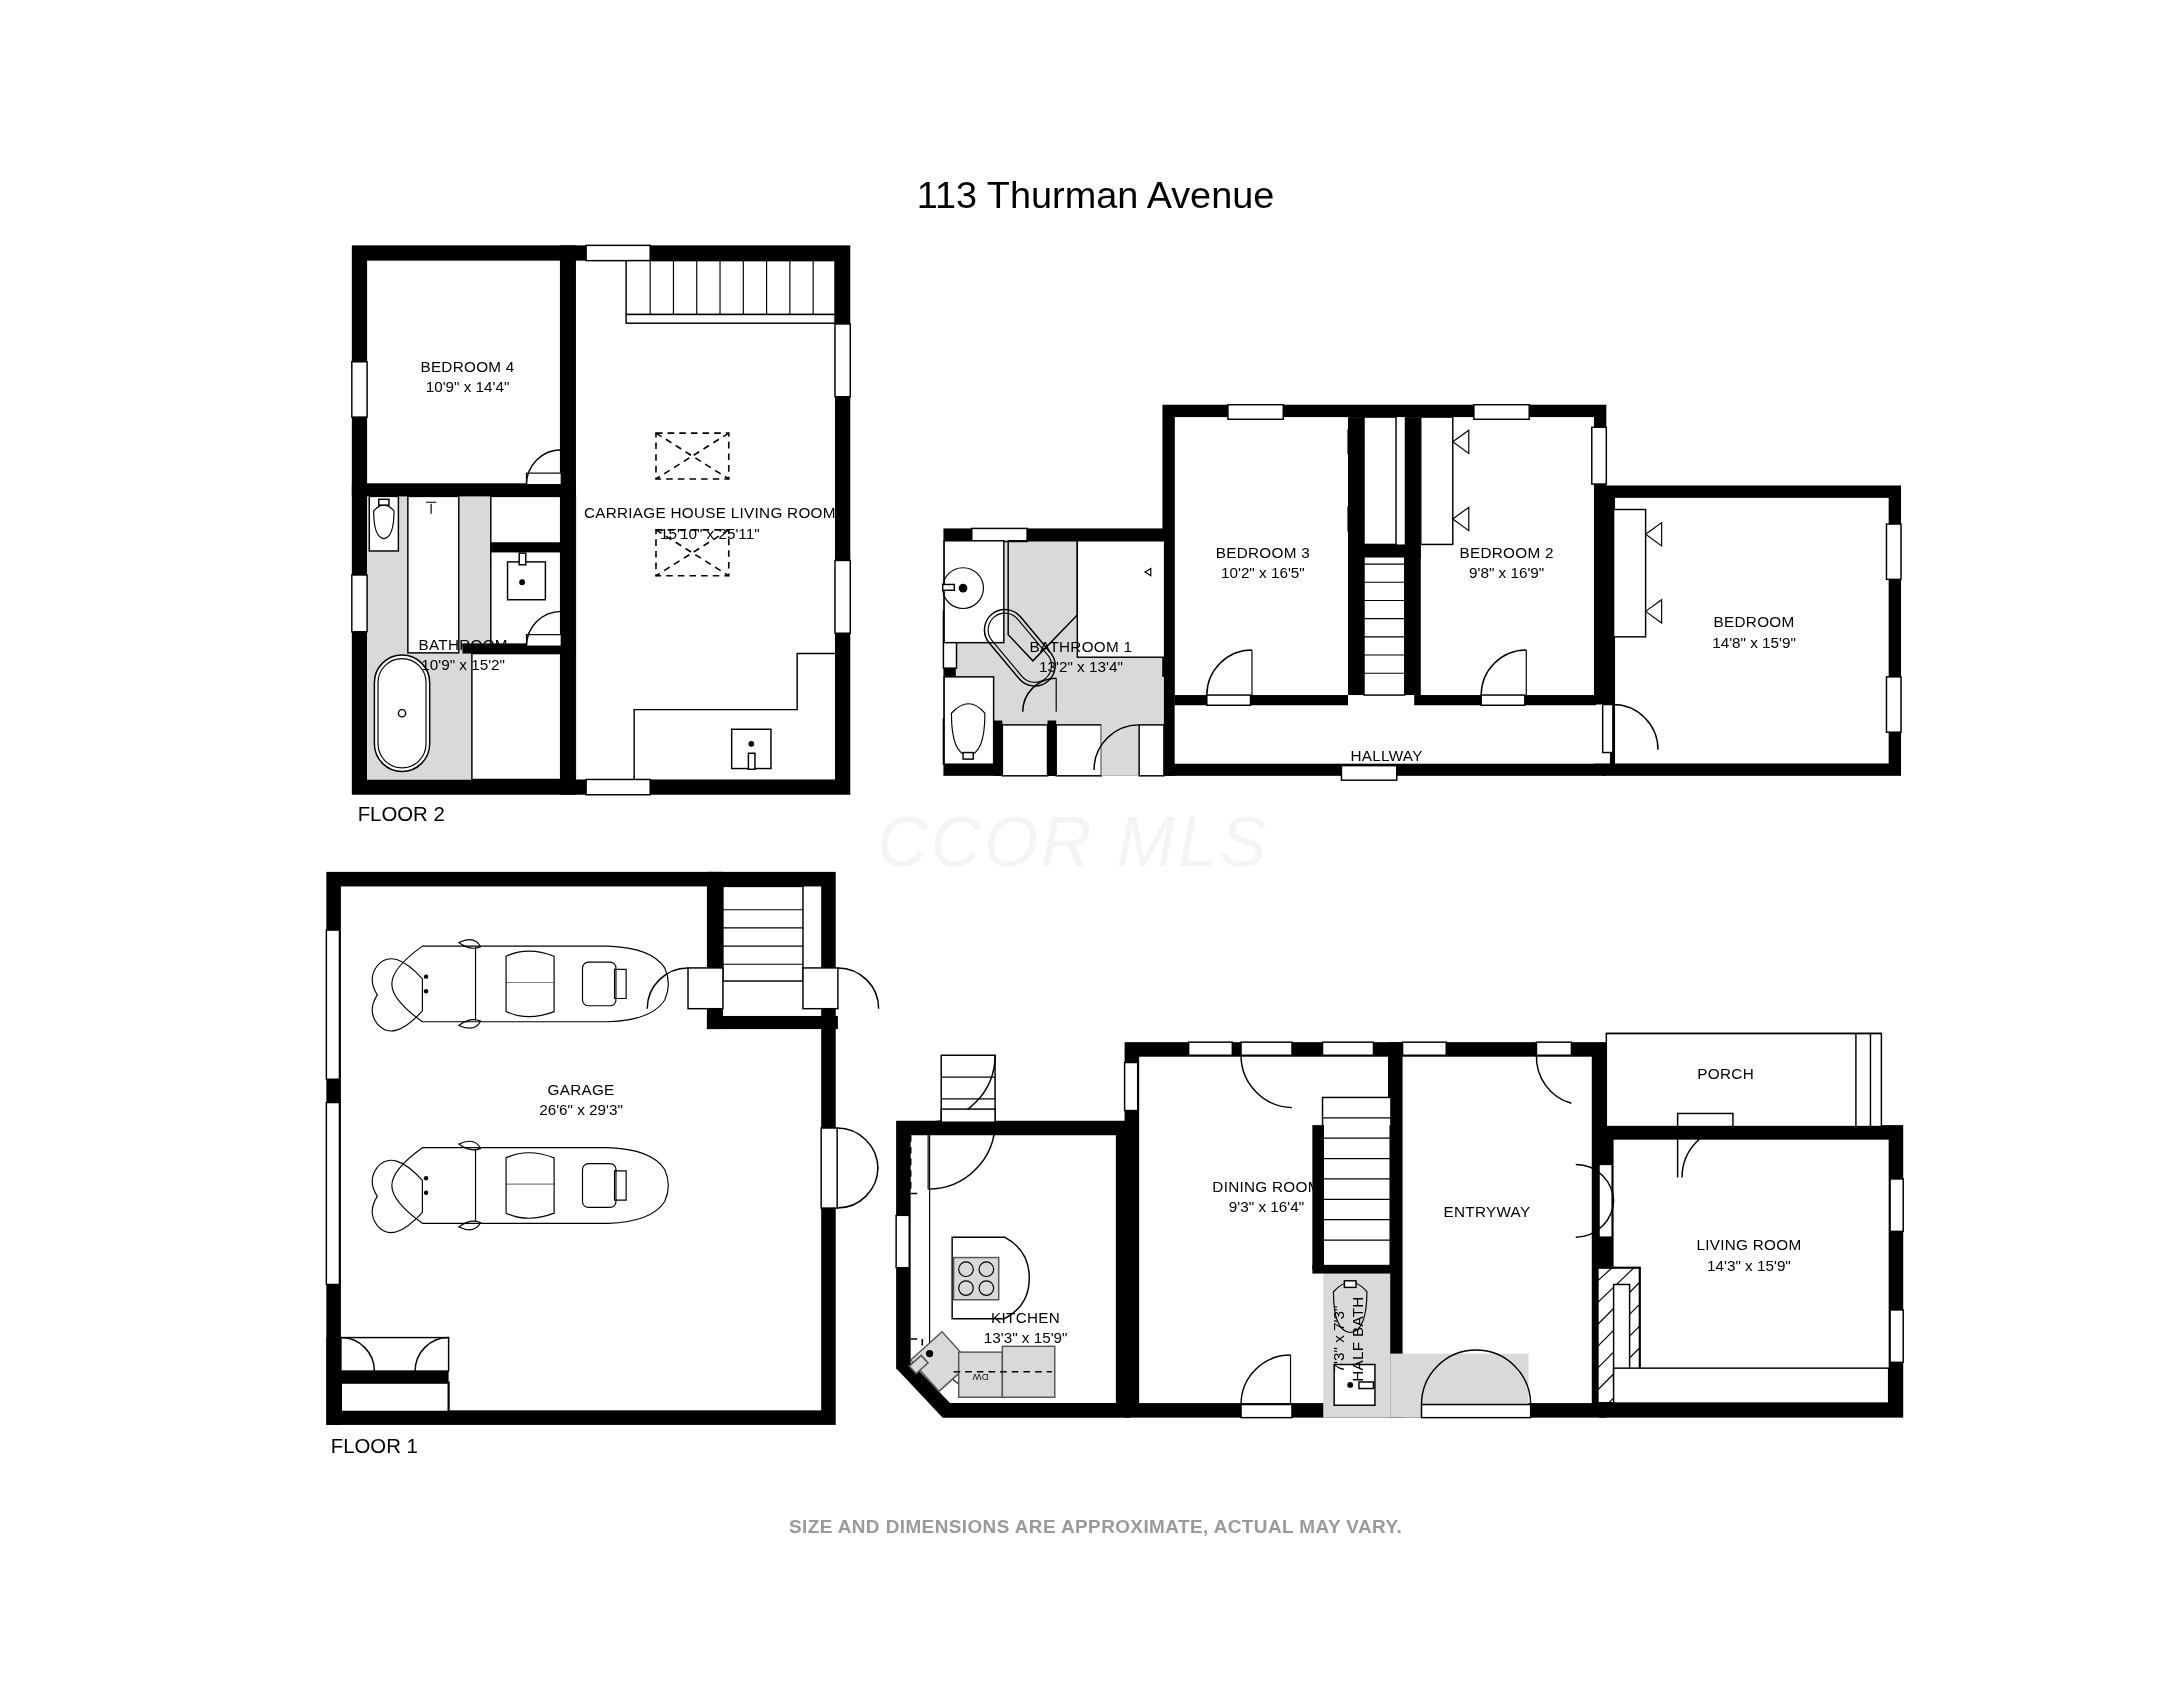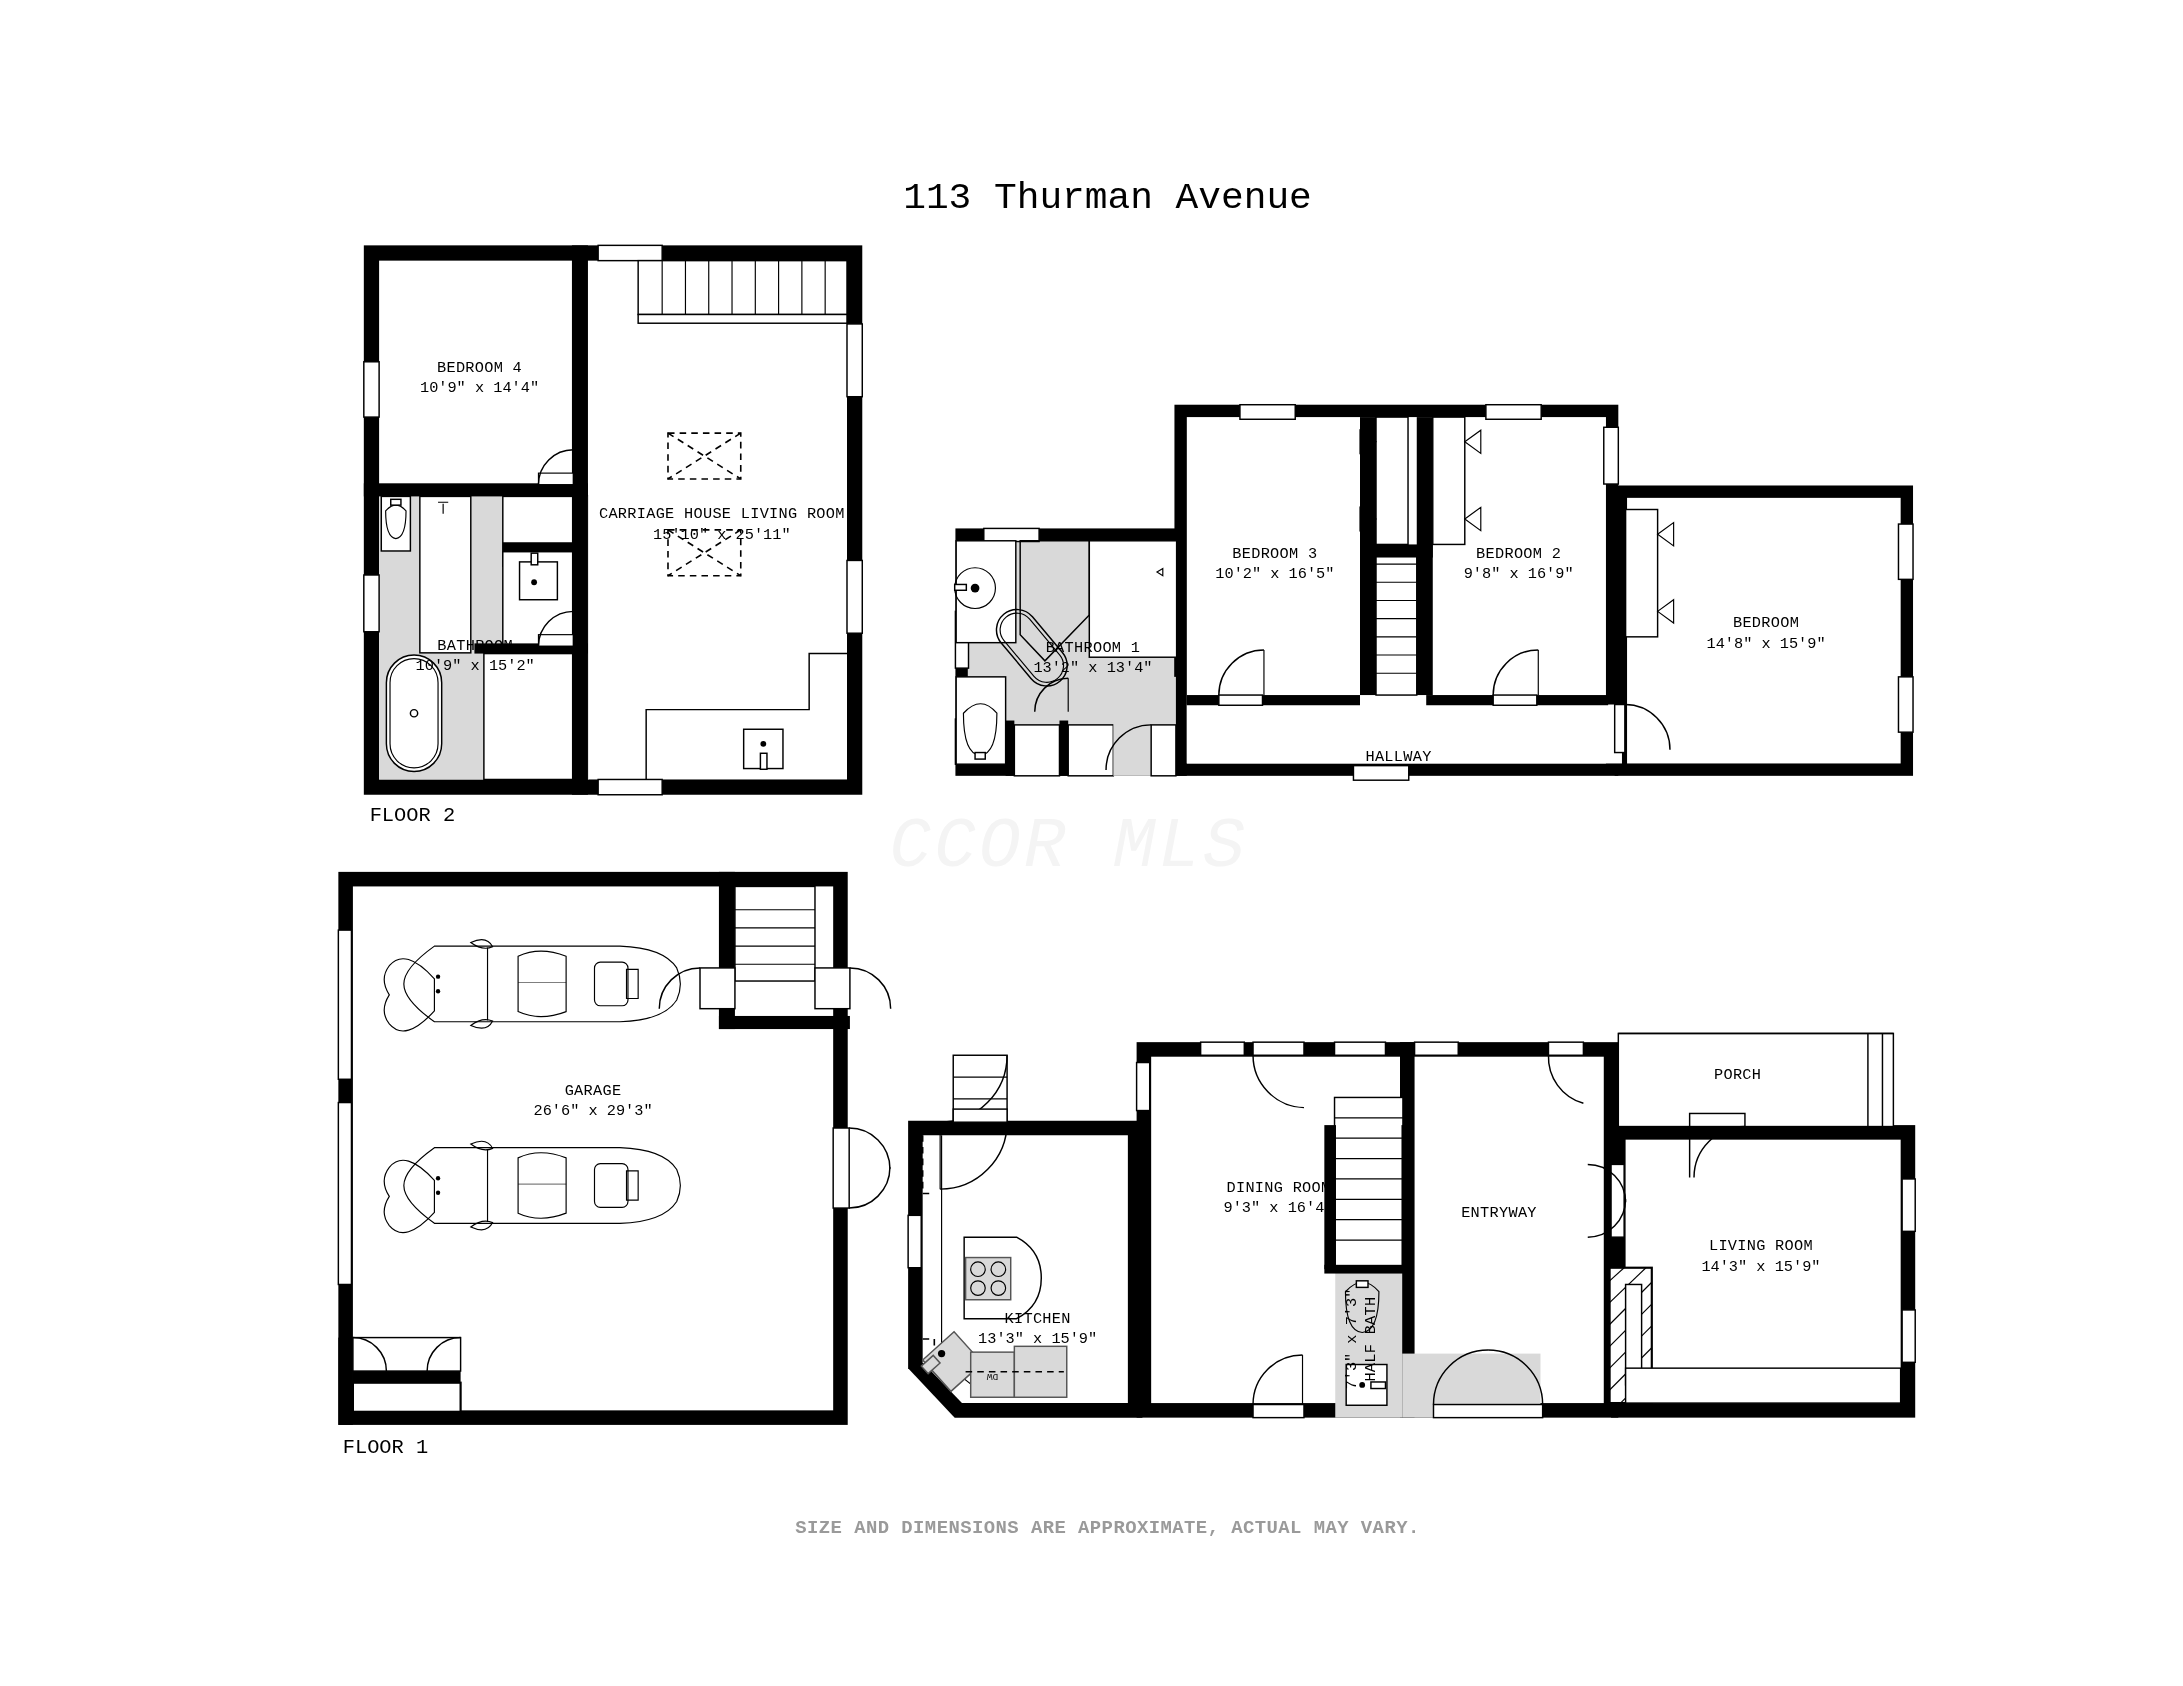--- a/index.html
+++ b/index.html
@@ -1,18 +1,18 @@
 <!DOCTYPE html>
 <html style="font-size:11.6px"><head>
 <meta charset="utf-8">
 <style>
   html,body{margin:0;padding:0;background:#ffffff;}
   body{width:2183px;height:1687px;position:relative;overflow:hidden;
        font-family:"Liberation Sans","DejaVu Sans",sans-serif;color:#111;}
-  #stage{position:absolute;left:16px;top:0;width:2086px;height:1687px;font-family:Liberation Mono, monospace;}
+  #stage{position:absolute;left:4px;top:0;width:2086px;height:1687px;}
   svg{display:block;}
   .ttl{font-size:52px;font-weight:400;fill:#000;}
   .flbl{font-size:28px;fill:#000;}
   .rm{font-size:21px;fill:#000;letter-spacing:.4px;}
   .rmd{font-size:21px;fill:#000;}
   .foot{font-size:26px;font-weight:bold;fill:#9a9a9a;letter-spacing:.6px;}
   .wm{font-size:96px;font-style:italic;fill:#f4f4f4;letter-spacing:4px;}
   .wall{fill:#000;}
   .ffill{fill:#ffffff;}
   .grayfill{fill:#d9d9d9;}

